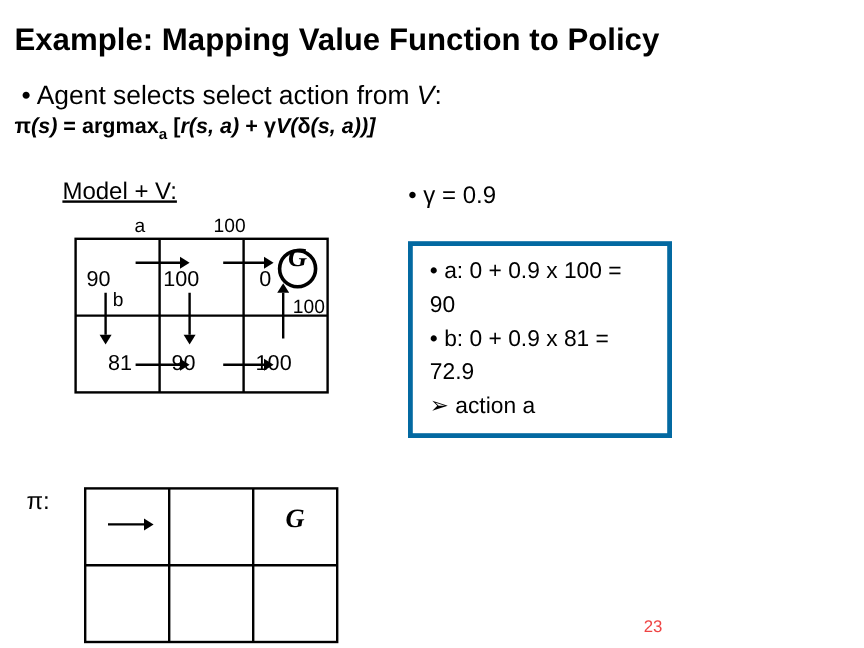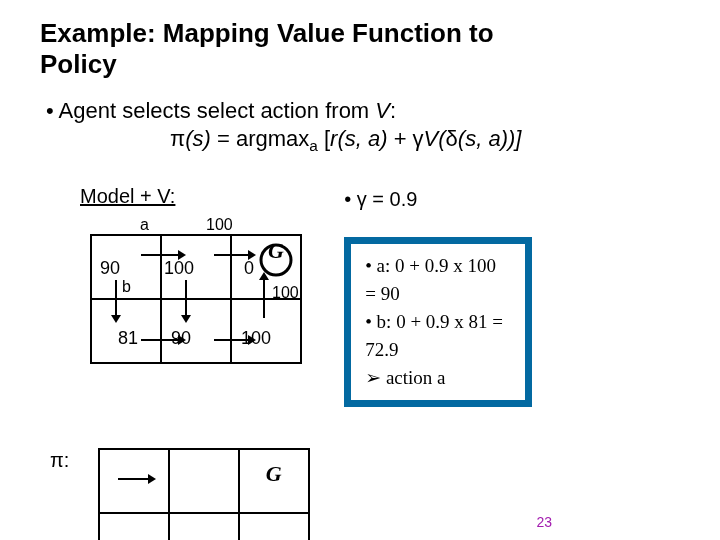--- a/index.html
+++ b/index.html
@@ -9,39 +9,39 @@
     height: 540px;
     font-family: Arial, Helvetica, sans-serif;
     background: white;
     position: relative;
     overflow: hidden;
   }
   .slide {
     width: 572px;
     height: 540px;
     position: relative;
-    padding: 18px 40px;
+    padding: 18px 12px;
     box-sizing: border-box;
   }
   .title {
     font-size: 26px;
     font-weight: bold;
     margin-bottom: 18px;
   }
   .bullet {
     font-size: 22px;
     margin-left: 6px;
     margin-bottom: 2px;
   }
   .bullet::before {
     content: "• ";
   }
   .formula {
-    font-size: 22px;
-    margin-left: 130px;
+    font-size: 18px;
+    font-weight: bold;
   }
   .ital { font-style: italic; }
   .sub { vertical-align: sub; font-size: 70%; }
   .section-label {
     font-size: 20px;
     margin-top: 30px;
     margin-left: 40px;
     text-decoration: underline;
   }
   .content-row {
@@ -70,25 +70,24 @@
   }
   .right-col {
     margin-left: 60px;
     margin-top: -26px;
   }
   .gamma-line {
     font-size: 20px;
     margin-bottom: 26px;
   }
   .calc-box {
-    border: 7px solid #0369a1;
+    border: 4px solid #0369a1;
     padding: 8px 14px;
     font-size: 19px;
     line-height: 28px;
-    font-family: Liberation Serif, serif;
   }
   .pi-section {
     margin-top: 32px;
     margin-left: 10px;
   }
   .pi-label {
     font-size: 20px;
     display: inline-block;
     vertical-align: top;
     margin-top: 10px;
@@ -99,21 +98,21 @@
     width: 220px;
     height: 145px;
     margin-left: 20px;
     vertical-align: top;
   }
   .page-num {
     position: absolute;
     right: 20px;
     bottom: 10px;
     font-size: 14px;
-    color: #a21caf;
+    color: #ef4444;
   }
   .g-mark {
     font-family: "Times New Roman", serif;
     font-style: italic;
     font-weight: bold;
     font-size: 22px;
   }
 </style>
 </head>
 <body>

